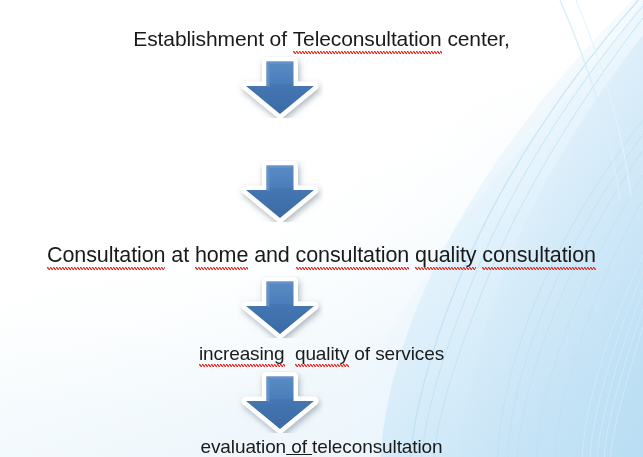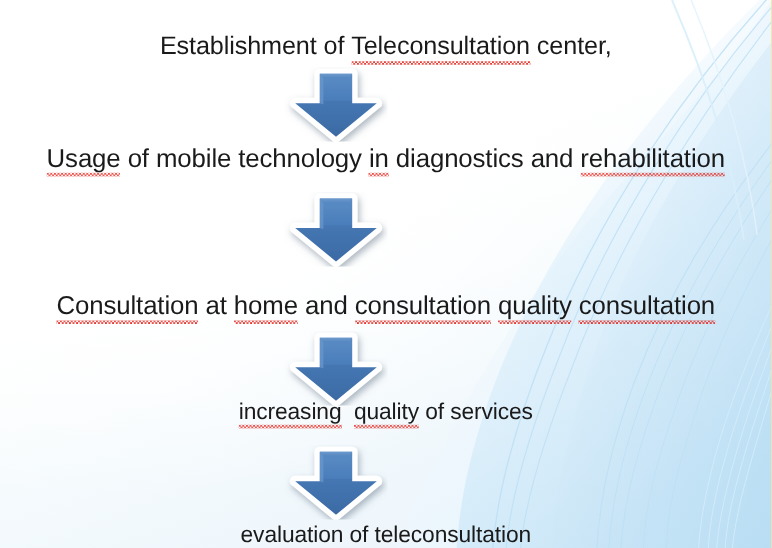--- a/index.html
+++ b/index.html
@@ -7,21 +7,21 @@
     margin: 0;
     padding: 0;
     background: #ffffff;
   }
   #slide {
     position: relative;
     width: 643px;
     height: 457px;
     overflow: hidden;
     font-family: "Liberation Sans", sans-serif;
-    background: #eab308;
+    background: #ec4899;
   }
 
   
   .bg-base {
     position: absolute;
     inset: 0;
     background:
       radial-gradient(ellipse 520px 380px at 12% 8%, #ffffff 0%, #ffffff 55%, rgba(240,248,253,0) 100%),
       linear-gradient(160deg, #ffffff 0%, #ffffff 38%, #f4fafd 62%, #eef6fc 82%, #eaf4fb 100%);
   }
@@ -47,22 +47,22 @@
     font-size: 21px;
     line-height: 1.18;
     letter-spacing: -0.1px;
     white-space: pre;
   }
 
   
   .line-1 { top: 27px; font-size: 21px; }
   .line-2 { top: 120px; font-size: 21.5px; }
   .line-3 { top: 243px; font-size: 21.5px; }
-  .line-4 { top: 333px; font-size: 19px; }
-  .line-5 { top: 436px; font-size: 19px; }
+  .line-4 { top: 343px; font-size: 19px; }
+  .line-5 { top: 436px; font-size: 19px; text-decoration: underline; }
 
   
   .sp {
     position: relative;
     display: inline-block;
   }
   .sp::after {
     content: "";
     position: absolute;
     left: 0;
@@ -170,21 +170,20 @@
 
         <g filter="url(#ashadow)">
           <path d="M 29.5 5.5 L 56.5 5.5 L 56.5 30 L 77 30 L 43 58 L 9 30 L 29.5 30 Z" fill="#ffffff" stroke="#ffffff" stroke-width="9" stroke-linejoin="round"></path>
           <path d="M 29.5 5.5 L 56.5 5.5 L 56.5 30 L 77 30 L 43 58 L 9 30 L 29.5 30 Z" fill="url(#afill)"></path>
           <path d="M 29.5 5.5 L 56.5 5.5 L 53.5 9.5 L 32.5 9.5 Z" fill="url(#atop)" opacity="0.95"></path>
           <path d="M 29.5 5.5 L 32.5 9.5 L 32.5 31 L 29.5 30 Z" fill="#6a97cb" opacity="0.75"></path>
         </g>
       </svg>
     </div>
 
-    <div class="line line-2"><span class="sp">Usage</span> of mobile technology <span class="sp">in</span> diagnostics and <span class="sp">rehabilitation</span></div>
 
     <div class="arrow arrow-2">
       <svg viewBox="0 0 86 62" aria-hidden="true">
         <g filter="url(#ashadow)">
           <path d="M 29.5 5.5 L 56.5 5.5 L 56.5 30 L 77 30 L 43 58 L 9 30 L 29.5 30 Z" fill="#ffffff" stroke="#ffffff" stroke-width="9" stroke-linejoin="round"></path>
           <path d="M 29.5 5.5 L 56.5 5.5 L 56.5 30 L 77 30 L 43 58 L 9 30 L 29.5 30 Z" fill="url(#afill)"></path>
           <path d="M 29.5 5.5 L 56.5 5.5 L 53.5 9.5 L 32.5 9.5 Z" fill="url(#atop)" opacity="0.95"></path>
           <path d="M 29.5 5.5 L 32.5 9.5 L 32.5 31 L 29.5 30 Z" fill="#6a97cb" opacity="0.75"></path>
         </g>
       </svg>

